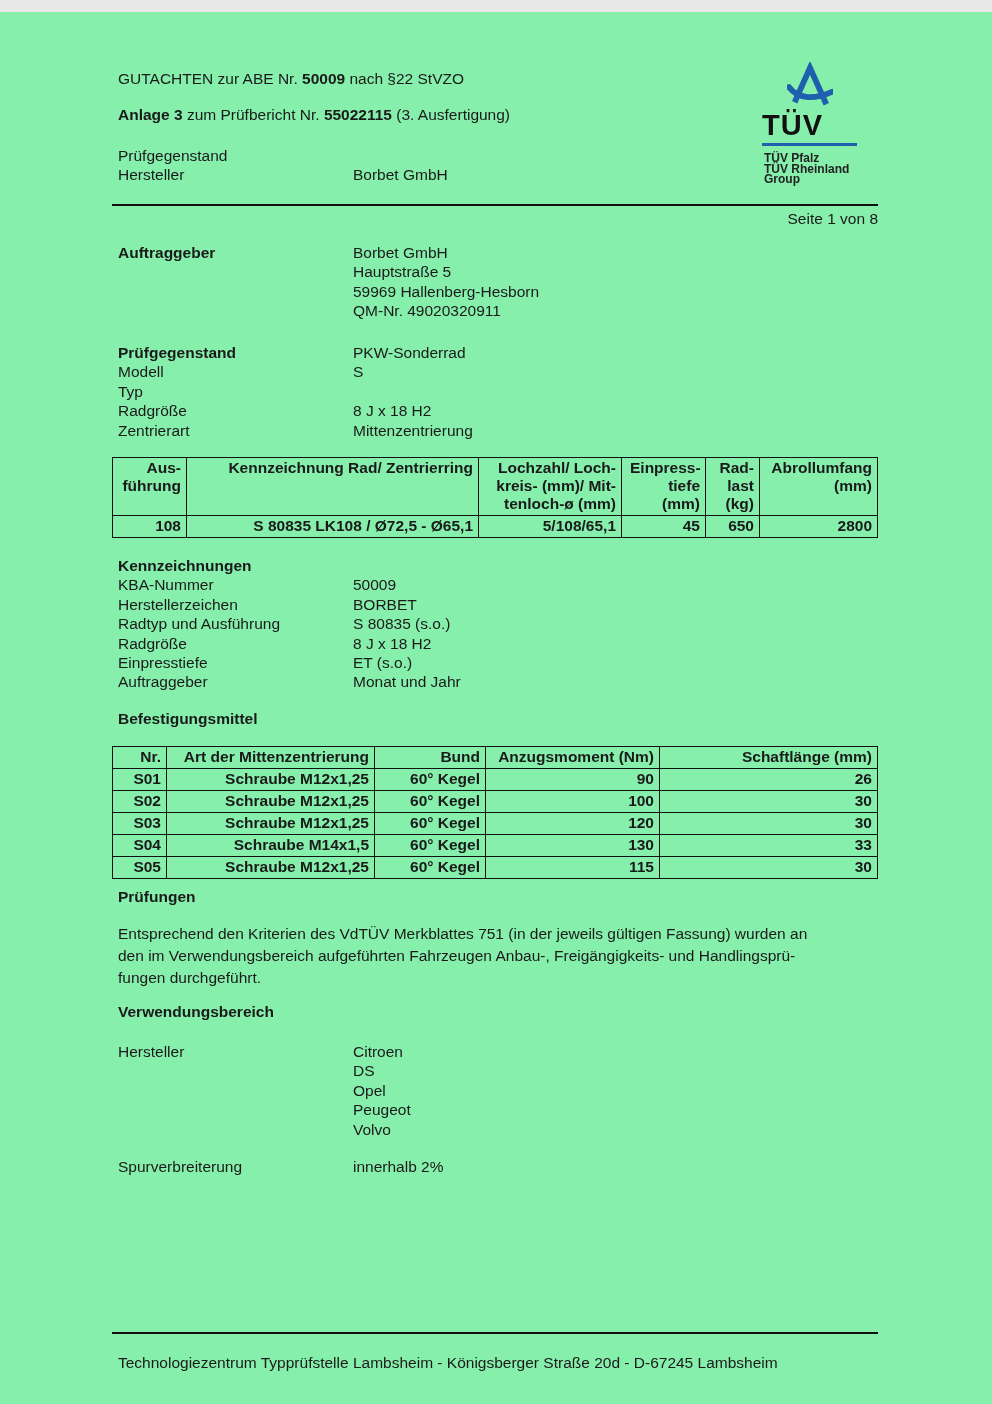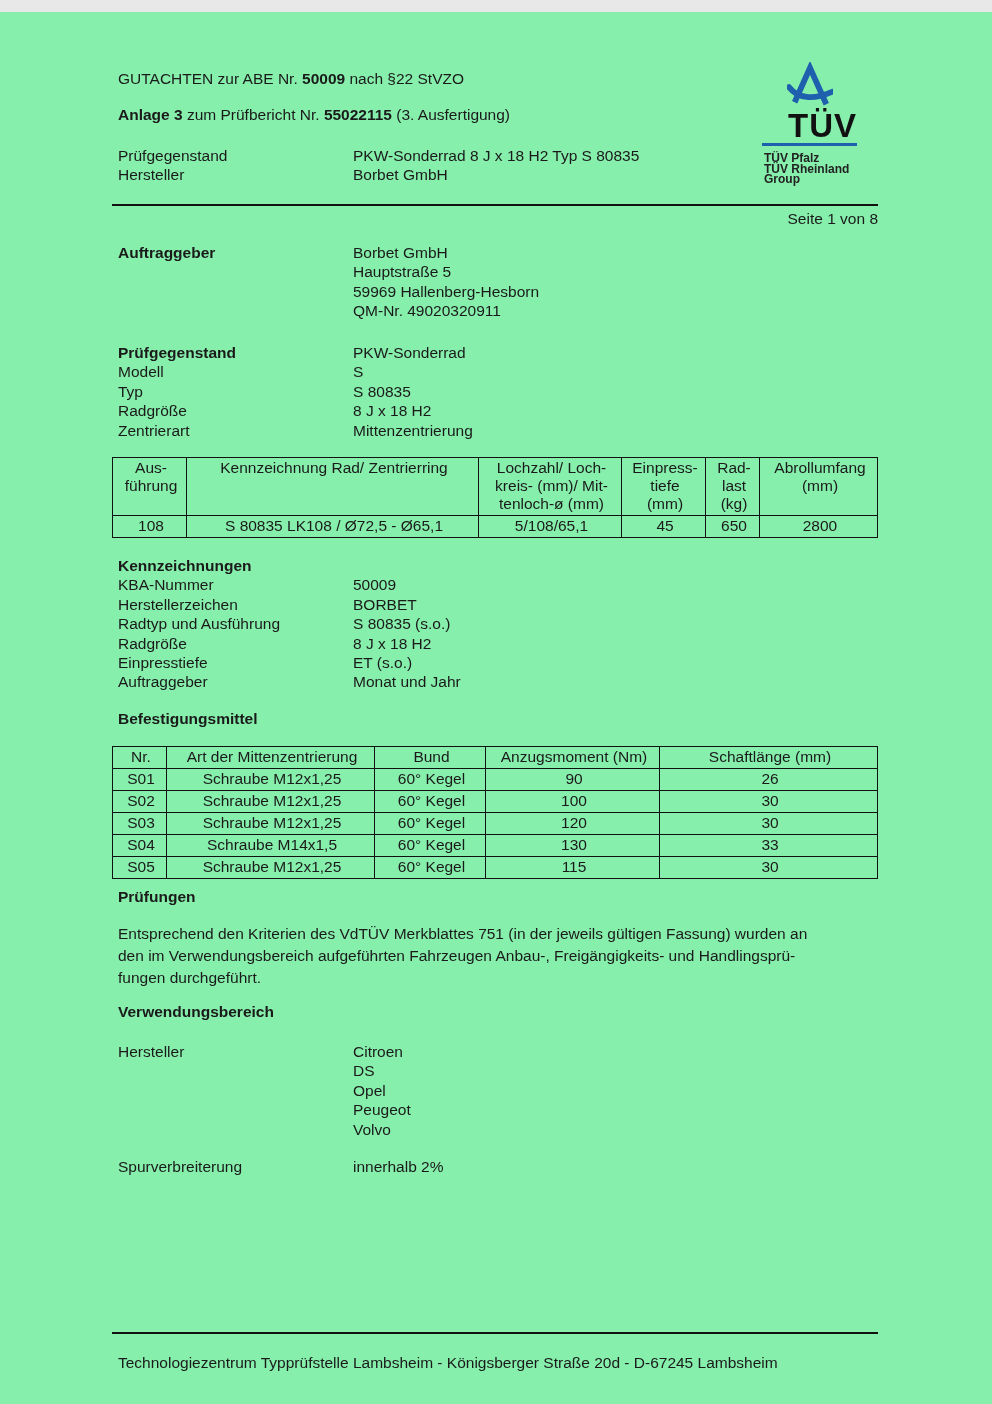--- a/index.html
+++ b/index.html
@@ -11,27 +11,27 @@
   .content{position:absolute;left:112px;top:0;width:766px;height:1404px;}
   .abs{position:absolute;left:6px;width:754px;}
   .abs-full{position:absolute;left:0;width:766px;}
   b,.bold{font-weight:bold;}
   .kv-row{display:grid;grid-template-columns:235px 1fr;}
   .kv-label{}
   .divider{height:2px;background:#111;}
   .right{text-align:right;}
   .pre{white-space:pre-line;}
   table{border-collapse:collapse;table-layout:fixed;width:766px;}
-  td,th{border:1.5px solid #111;padding:1px 5px 2px 8px;text-align:center;
-        vertical-align:top;font-weight:normal;line-height:18px;overflow:hidden;}
+  td,th{border:1.5px solid #111;padding:1px 5px 2px 8px;text-align:right;
+        vertical-align:top;font-weight:bold;line-height:18px;overflow:hidden;}
   .para{line-height:22px;}
   
   .logo{position:absolute;left:762px;top:50px;width:95px;}
   .logo-triangle{display:block;margin:0 auto;}
-  .logo-wordmark{font-weight:bold;font-size:33px;line-height:31px;text-align:right;
+  .logo-wordmark{font-weight:bold;font-size:29px;line-height:31px;text-align:left;
                  letter-spacing:1px;color:#111;}
   .logo-line{height:3px;margin-top:2px;}
   .logo-sub{font-size:12px;font-weight:bold;line-height:10.5px;margin-top:7px;
             padding-left:2px;color:#222;}
   .footer{border-top:2px solid #111;padding-top:19px;}
   .footer-text{padding-left:6px;}
 </style>
 </head>
 <body>
 
@@ -41,21 +41,20 @@
     <div class="abs" style="top:57px">
       <span>GUTACHTEN zur ABE Nr. </span><b>50009</b><span> nach §22 StVZO</span>
     </div>
     <div class="abs" style="top:93px">
       <b>Anlage 3</b><span> zum Prüfbericht Nr. </span><b>55022115</b><span> (3. Ausfertigung)</span>
     </div>
 
     <div class="abs" style="top:134px">
       <div class="kv-row">
         <div class="kv-label">Prüfgegenstand</div>
-        <div>PKW-Sonderrad 8 J x 18 H2 Typ S 80835</div>
       </div>
       <div class="kv-row">
         <div class="kv-label">Hersteller</div>
         <div>Borbet GmbH</div>
       </div>
     </div>
 
     <div class="abs-full divider" style="top:192px"></div>
     <div class="abs-full right" style="top:197px">Seite 1 von 8</div>
 
@@ -75,21 +74,20 @@
       <div class="kv-row">
         <div class="kv-label bold">Prüfgegenstand</div>
         <div>PKW-Sonderrad</div>
       </div>
       <div class="kv-row">
         <div class="kv-label">Modell</div>
         <div>S</div>
       </div>
       <div class="kv-row">
         <div class="kv-label">Typ</div>
-        <div>S 80835</div>
       </div>
       <div class="kv-row">
         <div class="kv-label">Radgröße</div>
         <div>8 J x 18 H2</div>
       </div>
       <div class="kv-row">
         <div class="kv-label">Zentrierart</div>
         <div>Mittenzentrierung</div>
       </div>
     </div>

